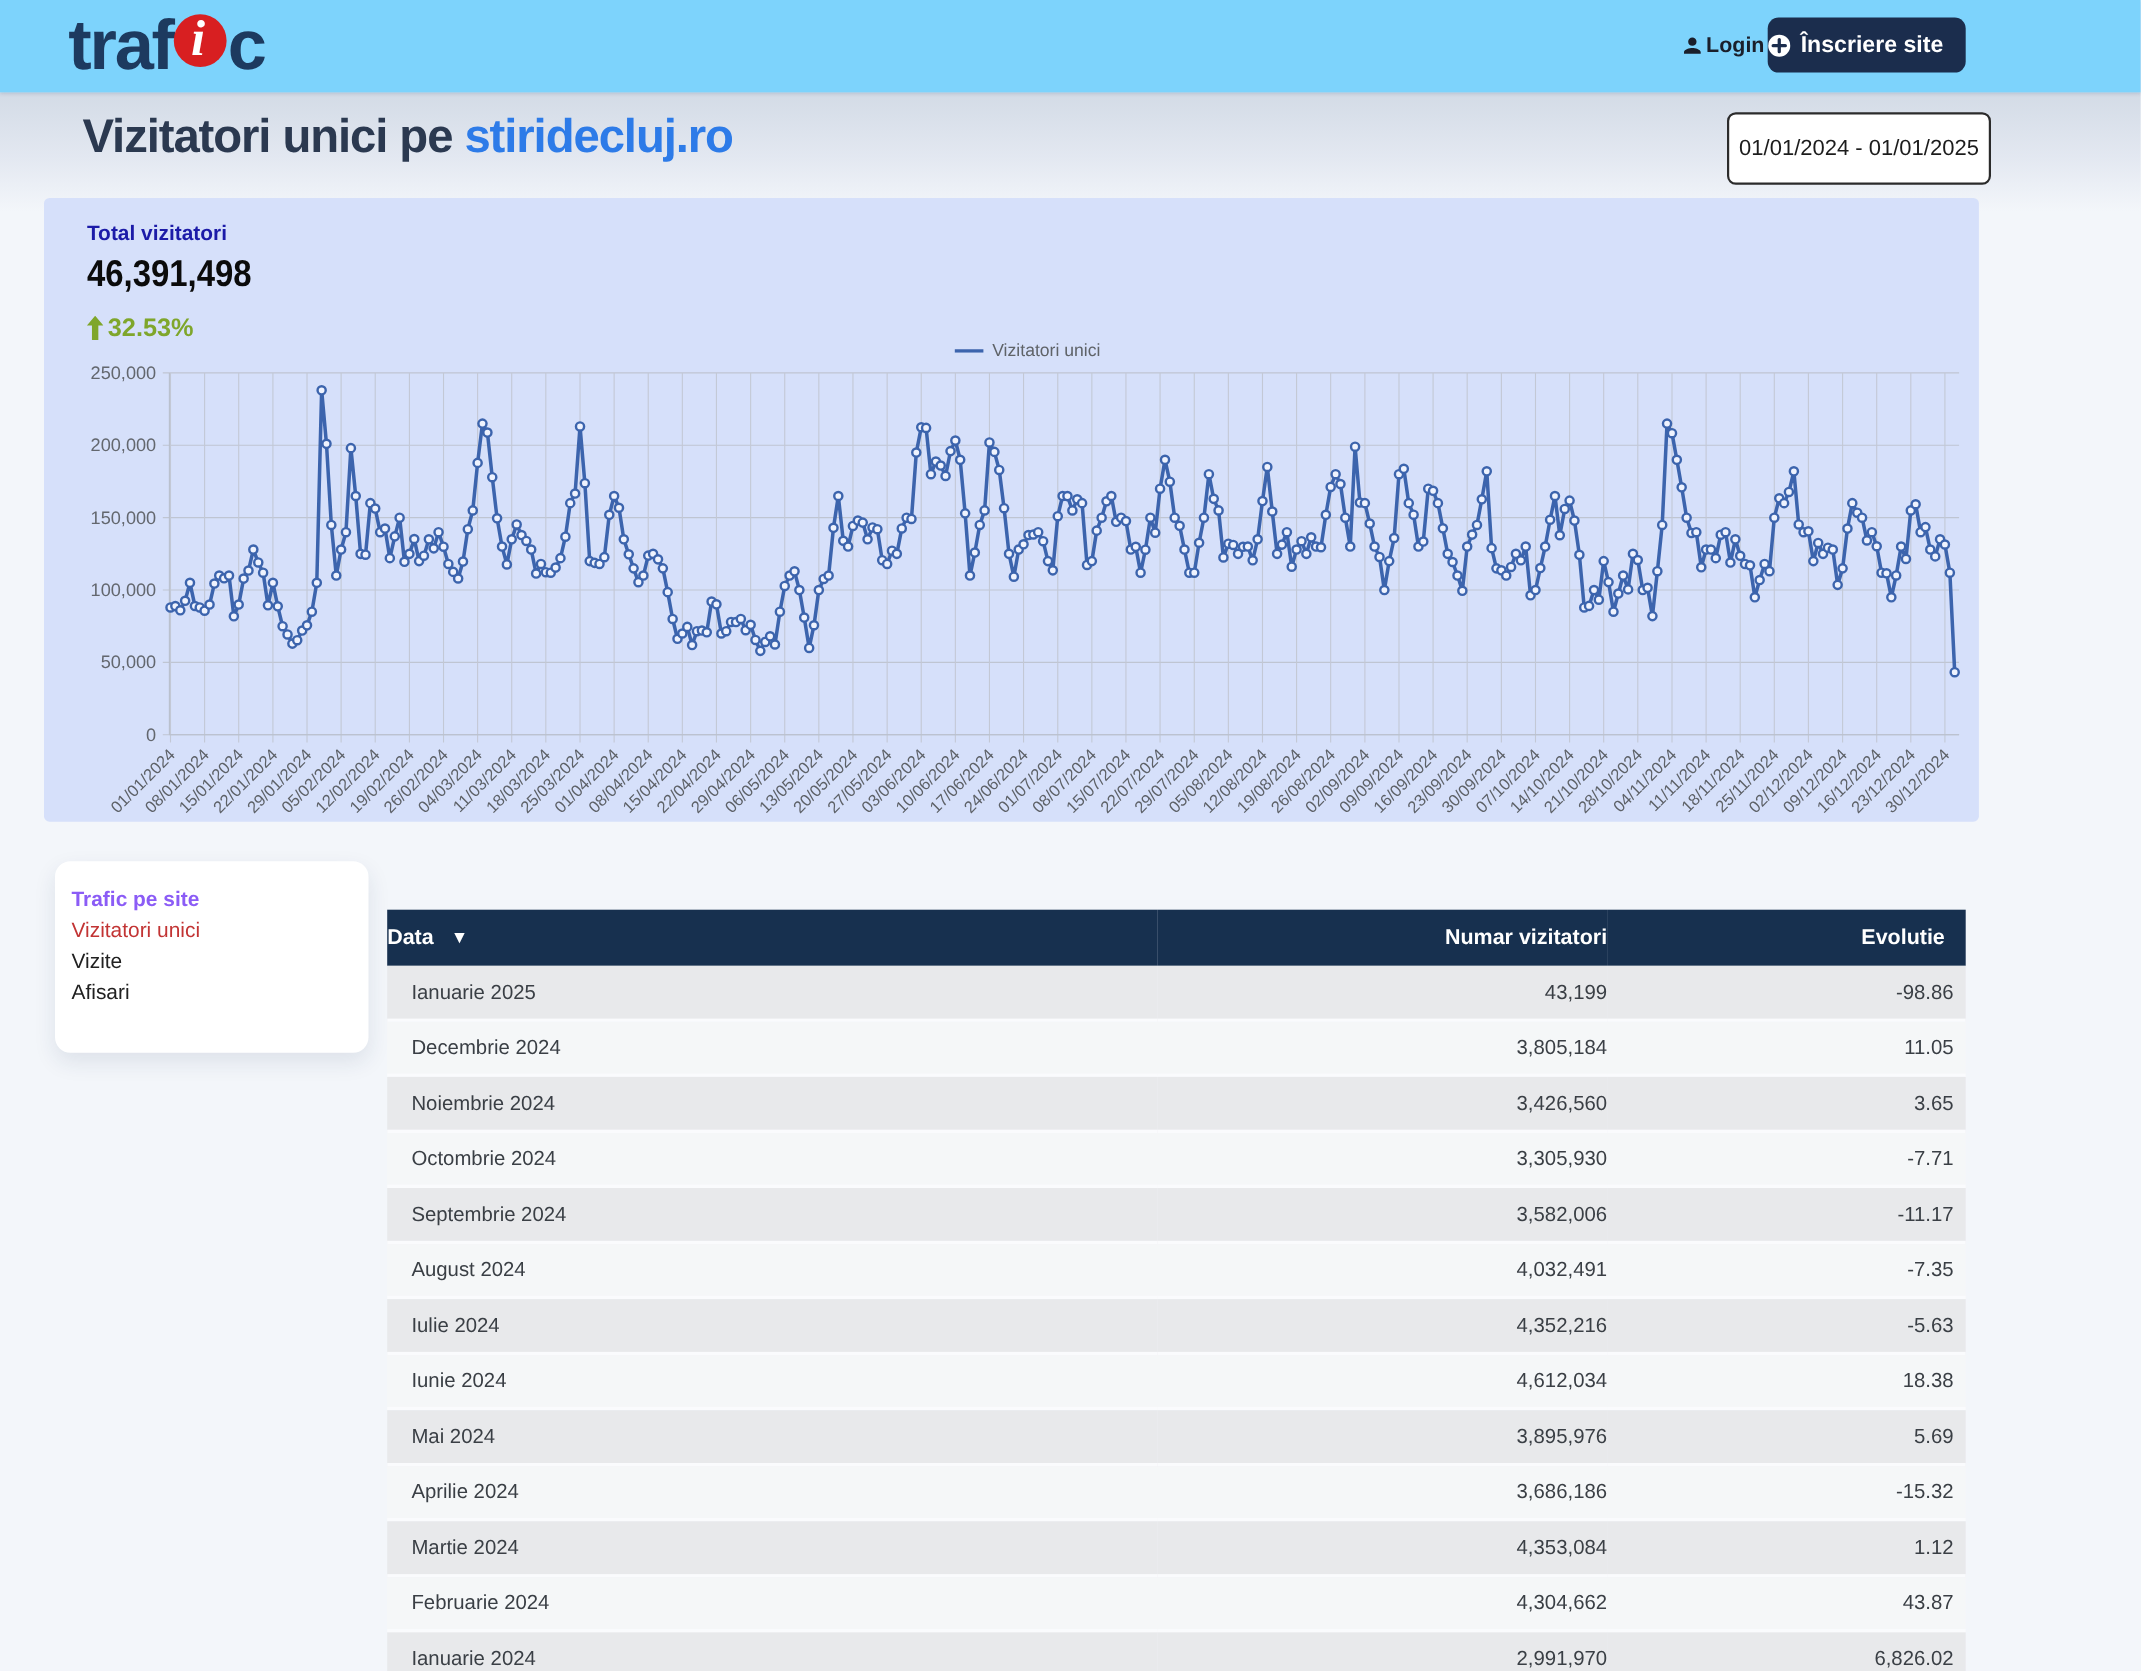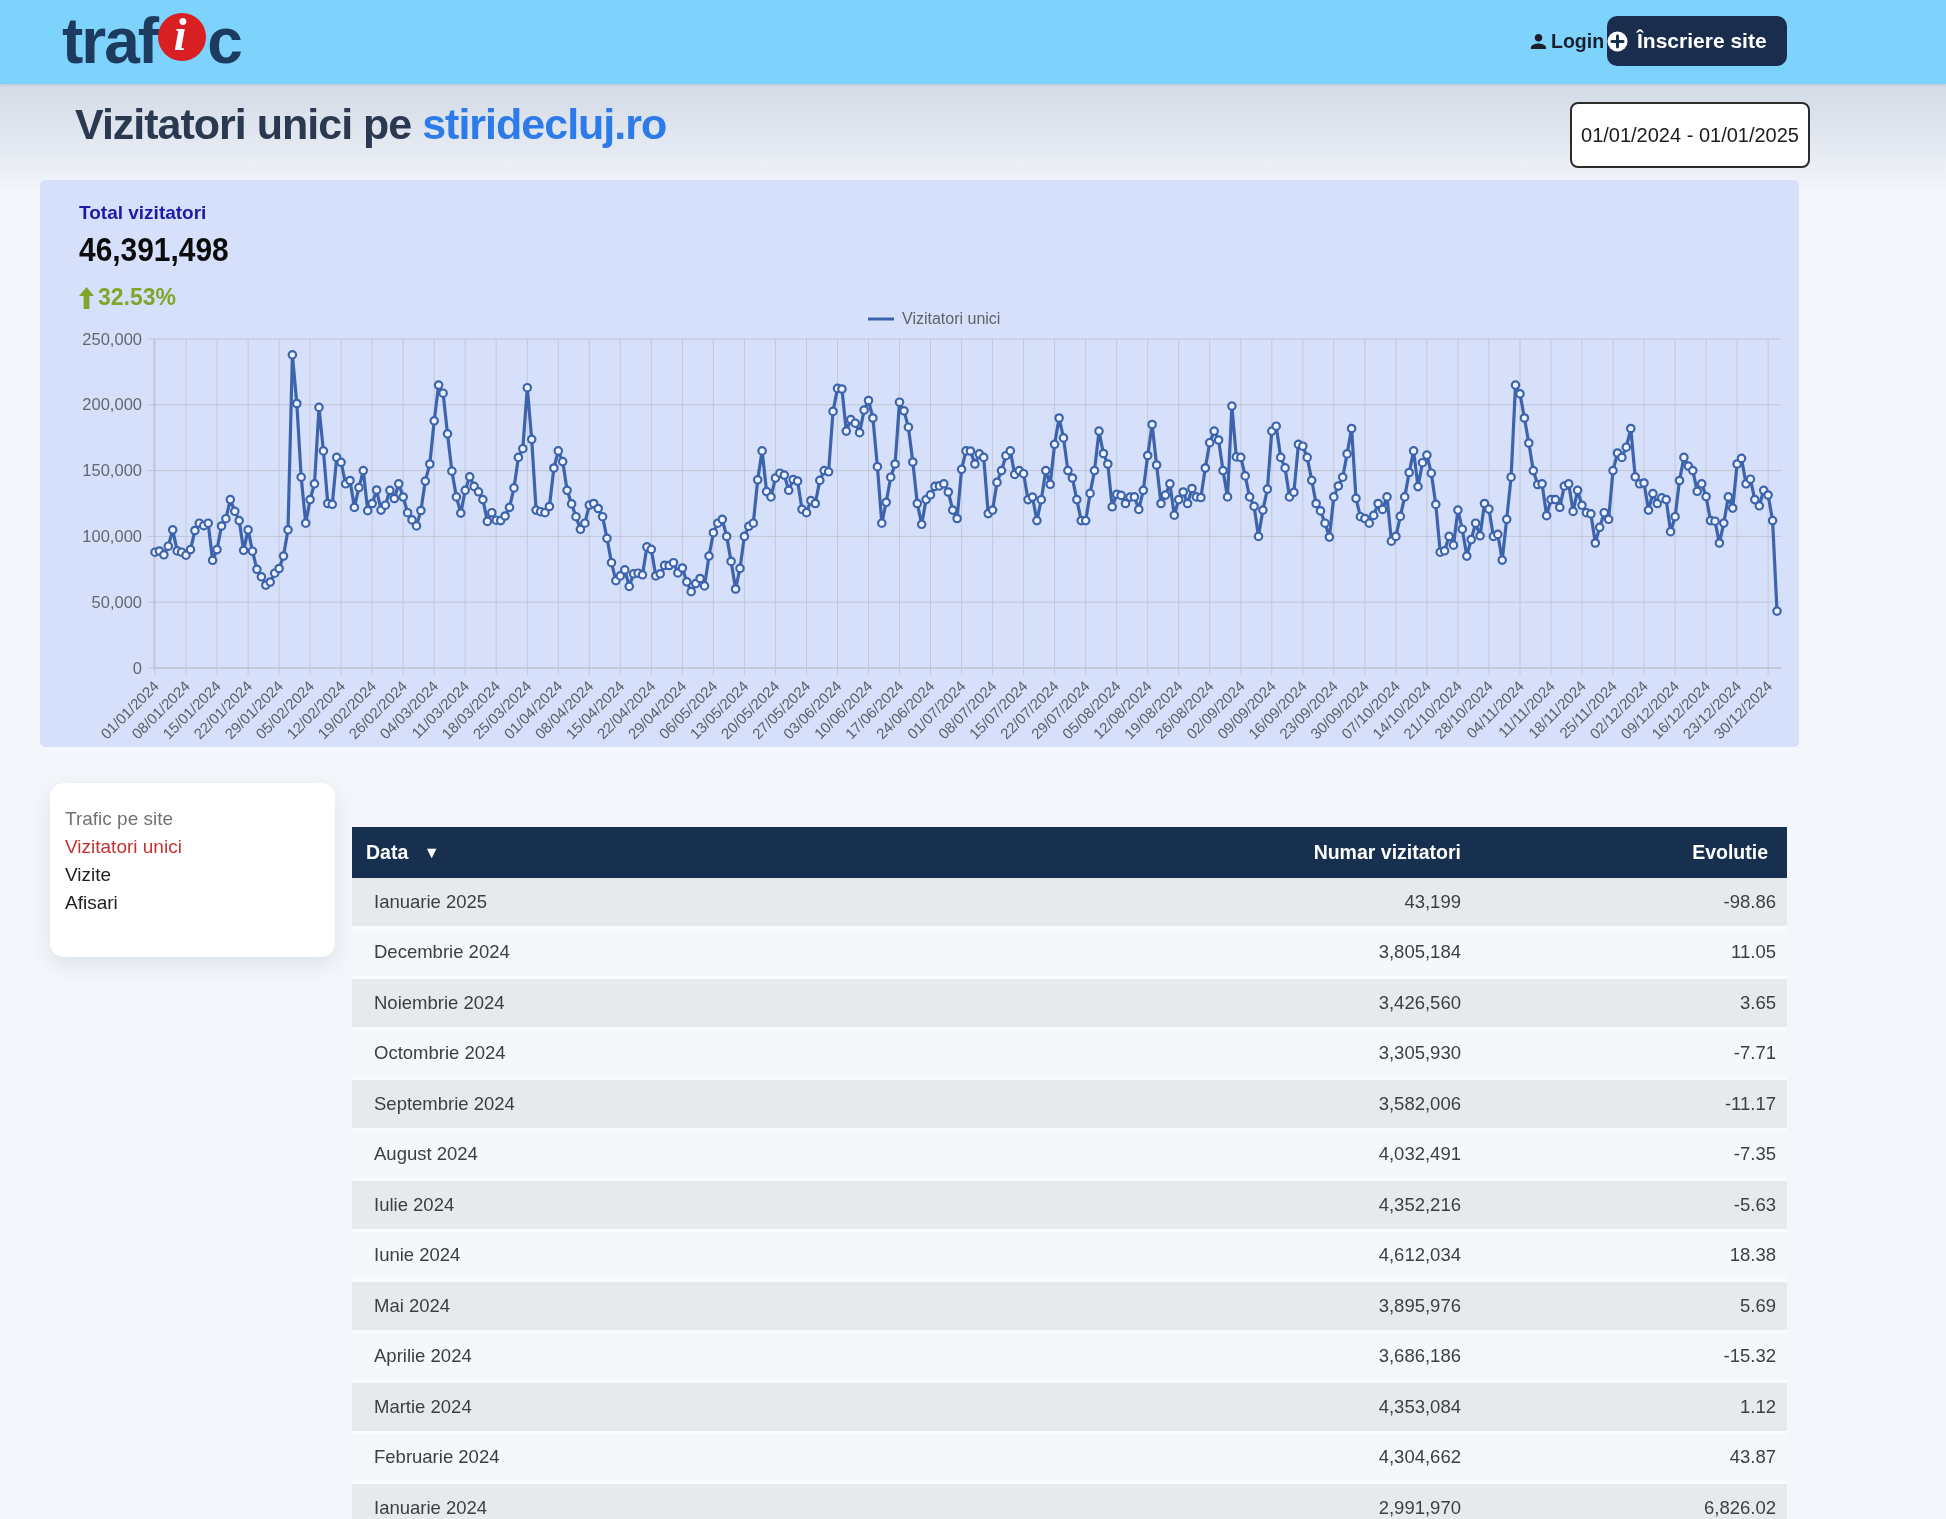--- a/index.html
+++ b/index.html
@@ -13,26 +13,26 @@
 .hero{position:absolute;left:0;top:84px;width:1946px;height:108px;background:linear-gradient(180deg,#d3dbe6 0%,#e3e8f1 55%,#f3f6fa 100%)}
 h1{position:absolute;left:75px;top:100px;font-size:43px;font-weight:bold;color:#2b3950;letter-spacing:-1px}
 h1 span{color:#2d7be8}
 .daterange{position:absolute;left:1570px;top:102px;width:240px;height:66px;background:#fff;border:2px solid #2b2b2b;border-radius:8px;display:flex;align-items:center;justify-content:center;font-size:20px;color:#1c1c1c}
 .panel{position:absolute;left:40px;top:180px;width:1759px;height:567px;background:#d6e0fa;border-radius:5px}
 .tlab{position:absolute;left:39px;top:22px;font-size:19px;font-weight:bold;color:#1c1ba8}
 .tnum{position:absolute;left:39px;top:50px;font-size:34px;font-weight:bold;color:#0b0b0b;transform:scaleX(.88);transform-origin:left}
 .tpct{position:absolute;left:39px;top:104px;display:flex;align-items:center;gap:4px;font-size:23px;font-weight:bold;color:#7fa62b}
 .chart{position:absolute;left:0;top:130px}
 .card{position:absolute;left:50px;top:783px;width:285px;height:174px;background:#fff;border-radius:14px;box-shadow:0 8px 20px rgba(30,50,90,.10);padding:22px 15px;font-size:19px;line-height:28px}
-.card .g{color:#737373;font-weight:normal}
+.card .g{color:#8b5cf6;font-weight:bold}
 .card .r{color:#c23434}
 .card .k{color:#212121}
 table{position:absolute;left:352px;top:827px;width:1435px;border-collapse:separate;border-spacing:0;font-size:18.5px}
 thead th{background:#17304f;color:#fff;font-weight:bold;height:51px;font-size:19.5px}
-th.c1{text-align:left;padding-left:14px}
+th.c1{text-align:left;}
 td.c1{text-align:left;padding-left:22px;width:700px}
 .c2{text-align:right;width:409px}
 th.c2{padding-right:0px}
 .c3{text-align:right;padding-right:11px}
 th.c3{padding-right:19px}
 tbody td{height:50.5px;color:#3a3f45;border-bottom:3px solid #fafbfd}
 tr.odd td{background:#e8e9eb}
 tr.even td{background:#f5f7f8}
 .tri{font-size:16px;position:relative;top:-1px;margin-left:10px}
 </style></head>

